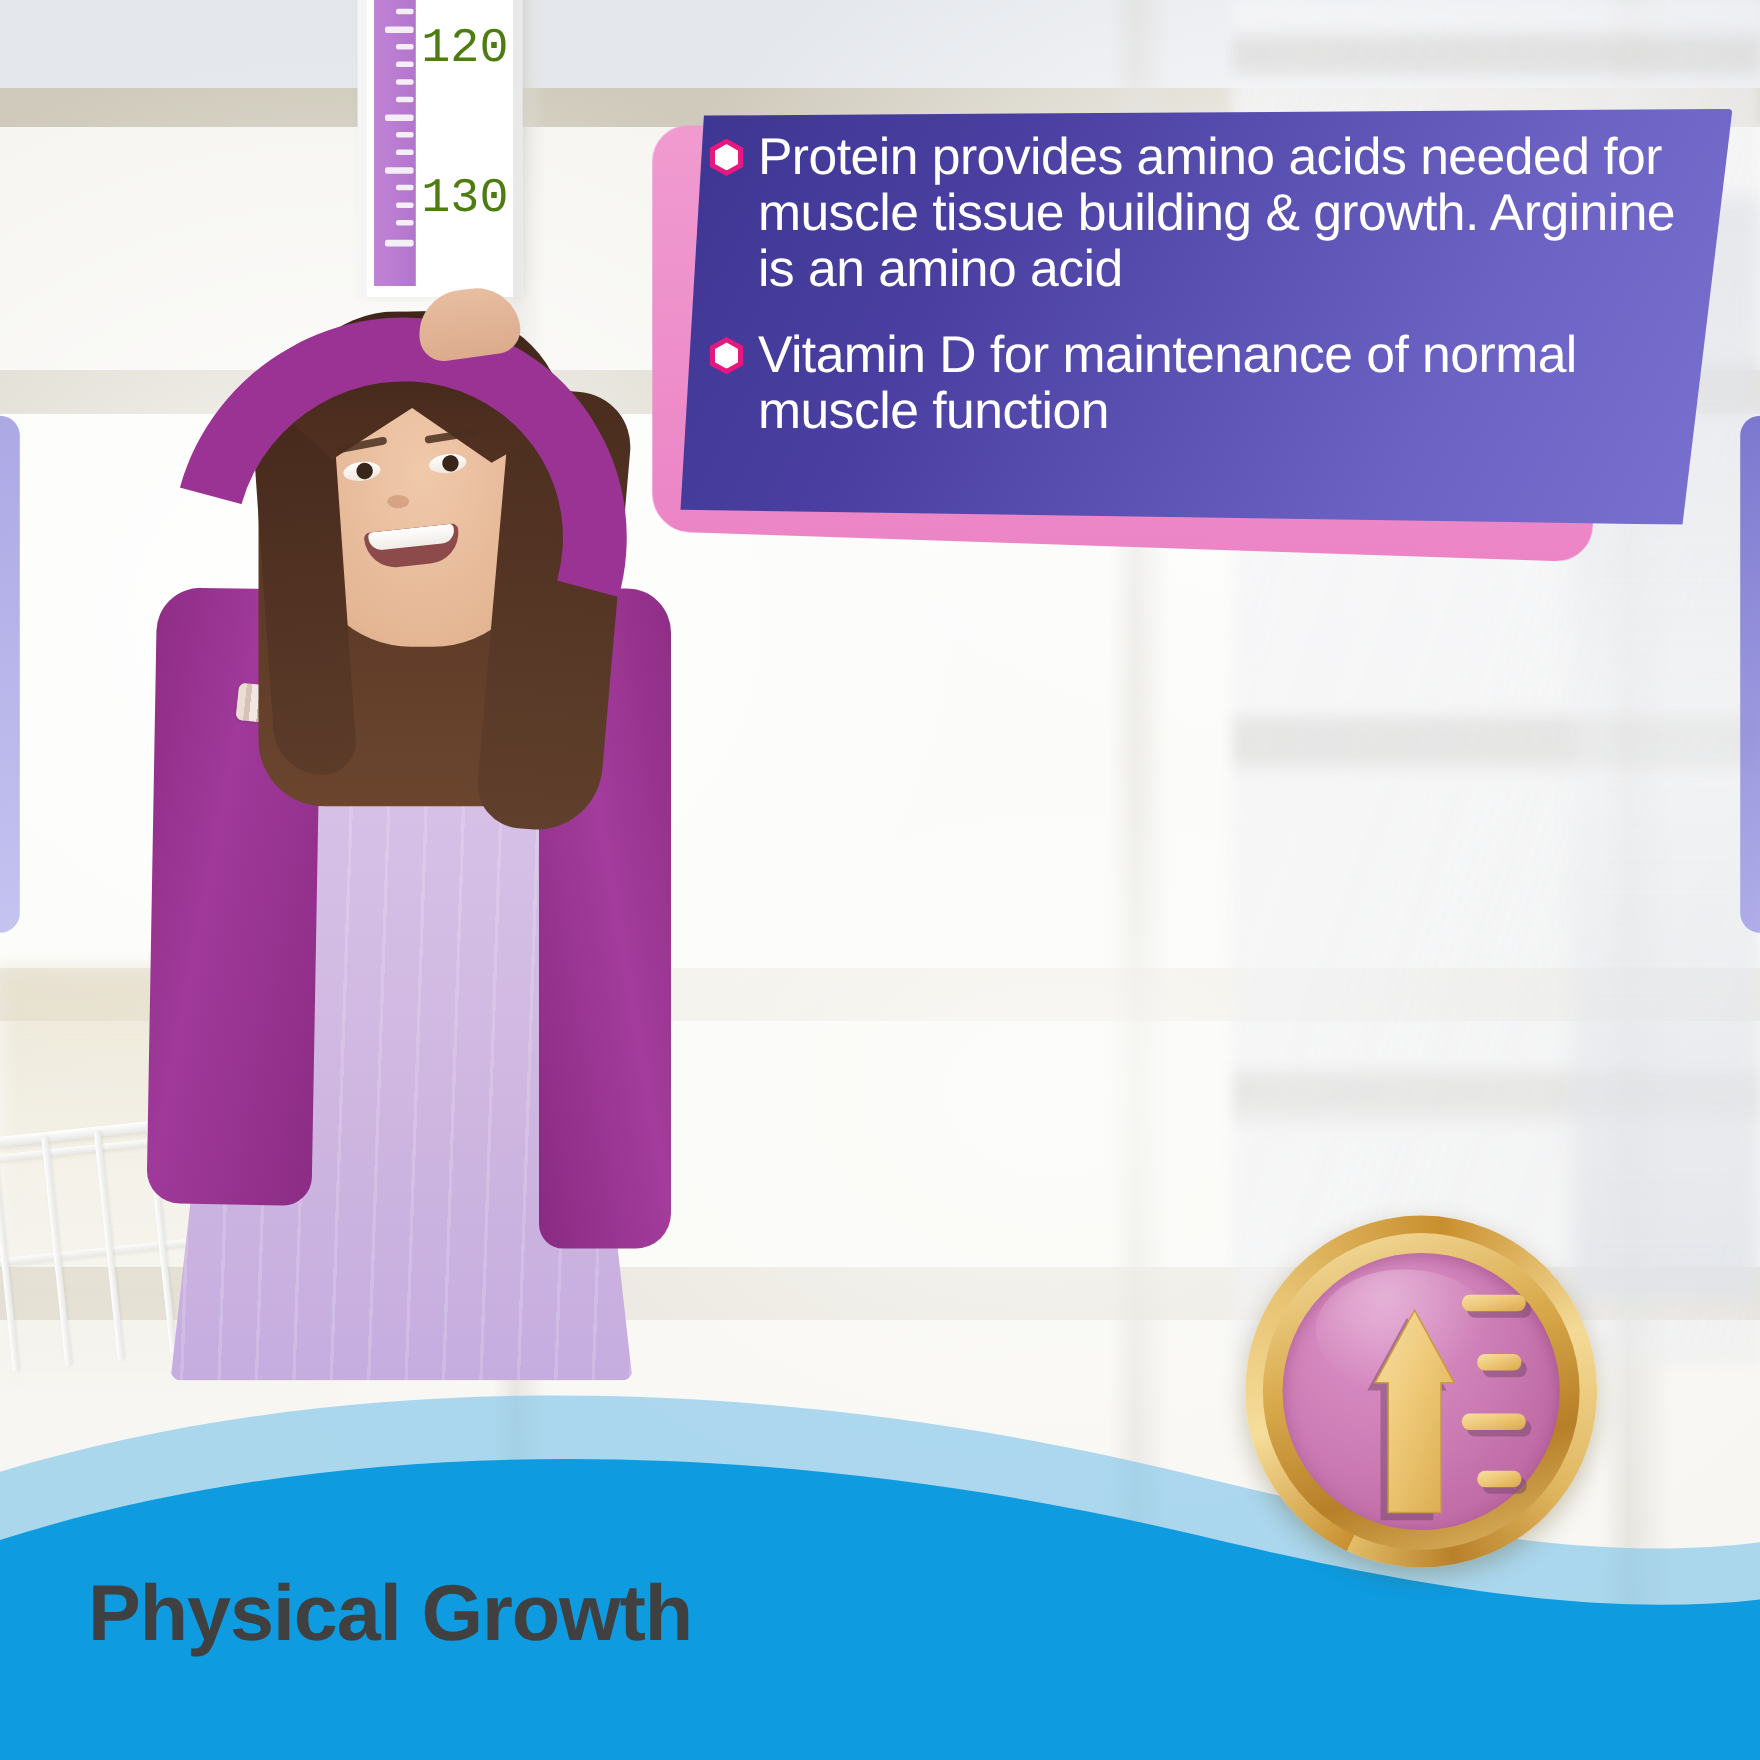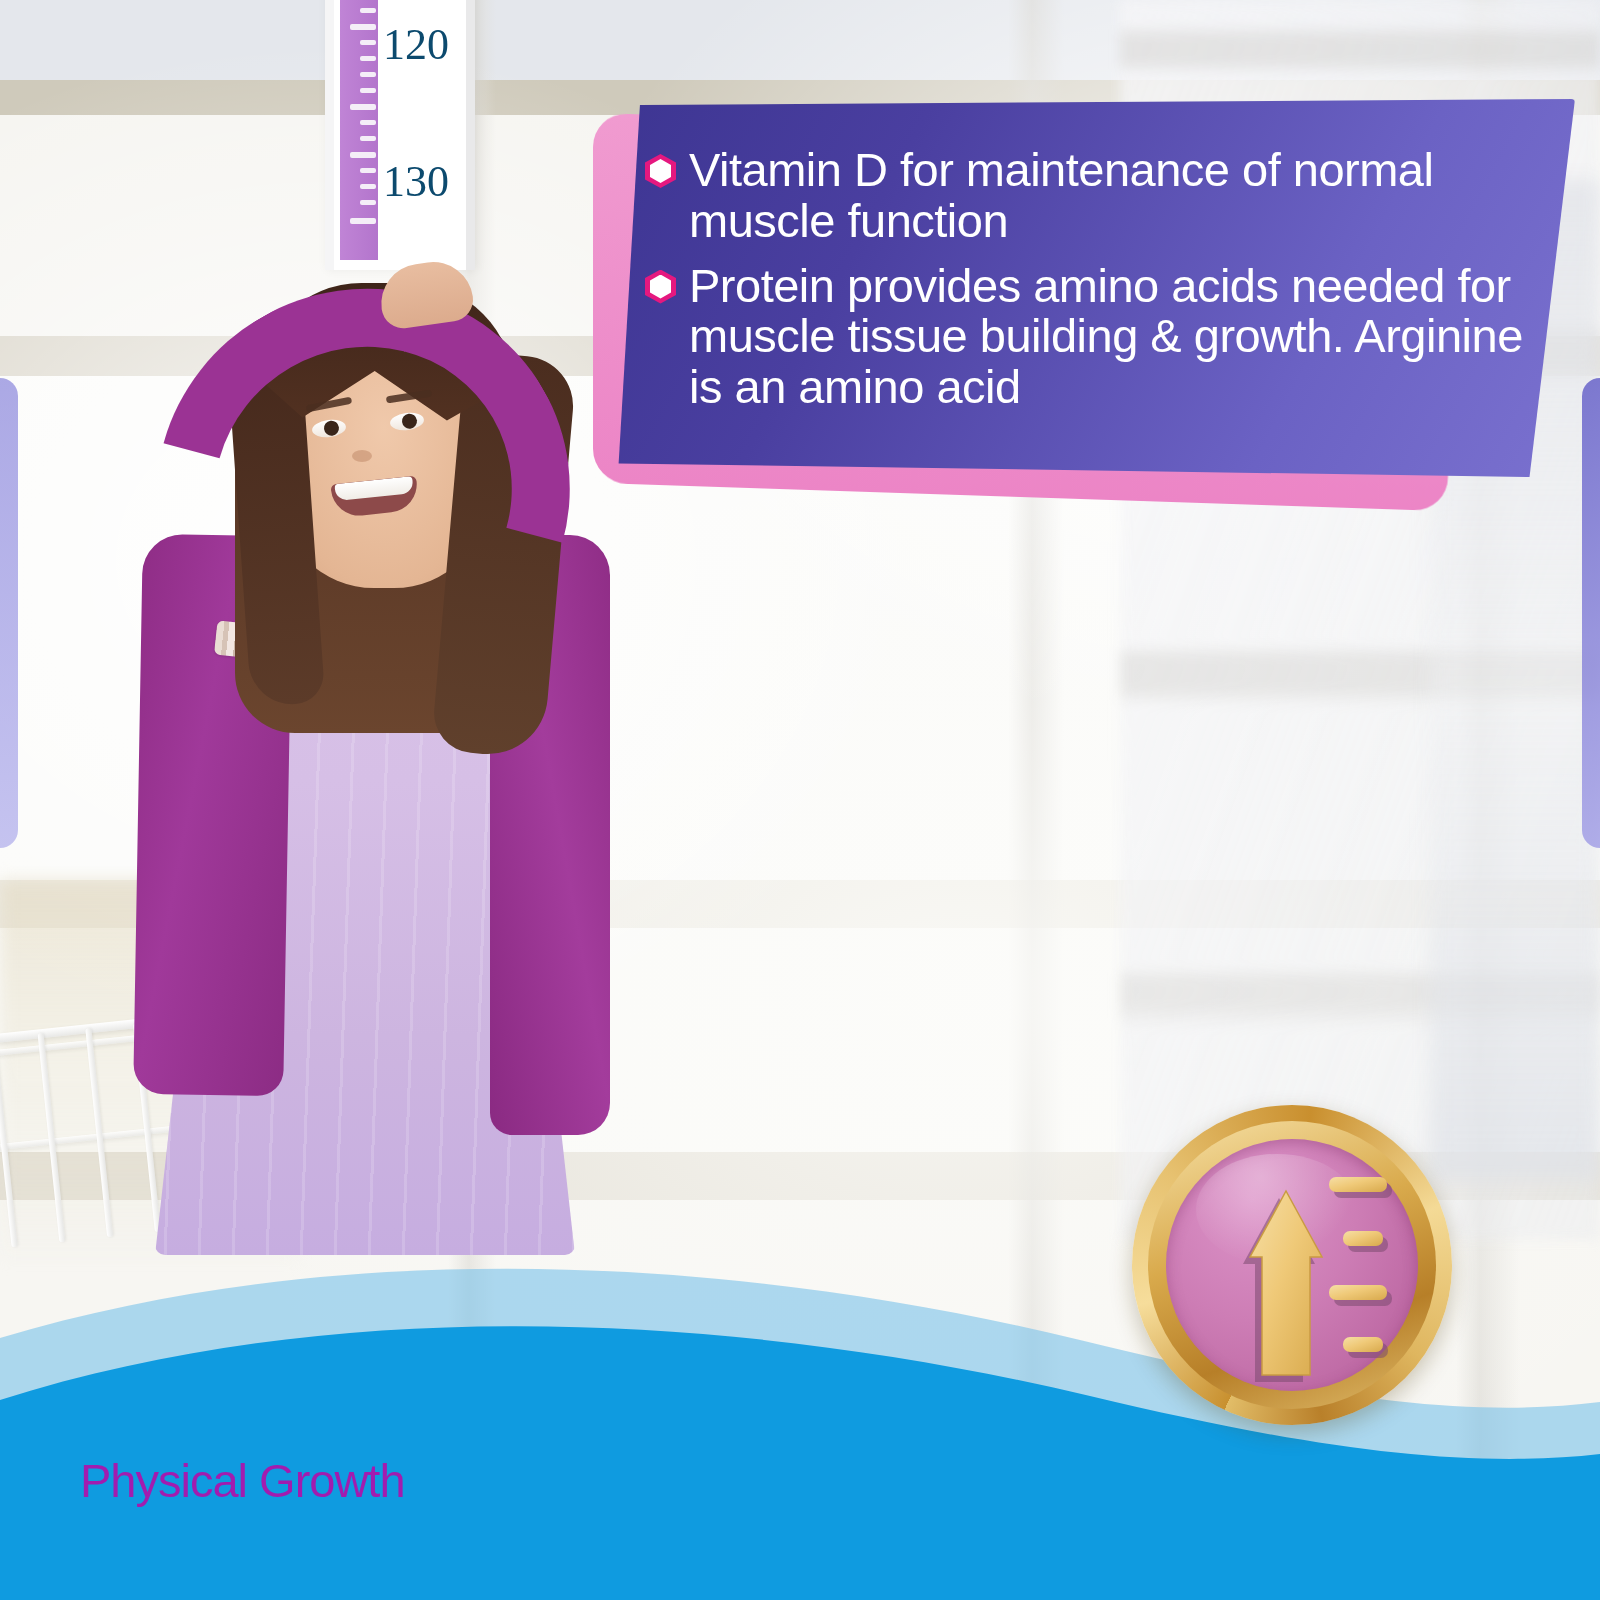--- a/index.html
+++ b/index.html
@@ -94,22 +94,22 @@
     background: linear-gradient(90deg,#c084d6,#b375cc);
   }
   .ruler-strip .tick{
     position:absolute; right:2px; height:5px; border-radius:2px;
     background:#f4eef7;
   }
   .ruler-strip .tick.sm{ width:16px; }
   .ruler-strip .tick.lg{ width:26px; height:6px; }
   .ruler-num{
     position:absolute; left:383px;
-    font-family:Liberation Serif, serif;
-    font-size:44px; font-weight:400; color:#0c4a6e;
+    font-family:Liberation Mono, monospace;
+    font-size:44px; font-weight:400; color:#4d7c0f;
     letter-spacing:0px;
   }
   .ruler-num.n120{ top:19px; }
   .ruler-num.n110{ top:156px; }
 
   
   .girl{ position:absolute; left:60px; top:235px; width:620px; height:1020px; }
   .g-dress{
     position:absolute; left:95px; top:290px; width:420px; height:730px;
     background: linear-gradient(180deg,#d9c3e8 0%, #d6bfe6 35%, #cdb5e0 70%, #c6ade0 100%);
@@ -253,21 +253,21 @@
     font-family:"Liberation Sans", sans-serif; font-weight:400;
     letter-spacing:-0.5px;
   }
 
   
   .wave-holder{ position:absolute; left:0; bottom:0; width:1600px; height:430px; }
   .wave-holder svg{ display:block; width:100%; height:100%; }
 
   .title-bar-text{
     position:absolute; left:80px; bottom:92px;
-    color:#a21caf; font-size:47px; font-weight:normal;
+    color:#404040; font-size:72px; font-weight:bold;
     font-family:"Liberation Sans", sans-serif; letter-spacing:-1px;
   }
 
   
   .badge{
     position:absolute; left:1132px; top:1105px; width:320px; height:320px;
   }
   .badge .ring{
     position:absolute; inset:0; border-radius:50%;
     background: conic-gradient(from 205deg, #c8902f, #f6dd9b 14%, #e7c271 28%, #c98f2e 45%, #f4da96 62%, #dfb65f 78%, #b9802a 90%, #e2bd68 100%);
@@ -357,32 +357,32 @@
   </div>
 
   <div class="side-tab left"></div>
   <div class="side-tab right"></div>
 
   <div class="callout-wrap">
     <div class="callout-shadow"></div>
     <div class="callout"></div>
     <div class="callout-inner">
 
+      <div class="bullet-row">
+        <div class="hexbullet-outer">
+            <span></span>
+          </div>
+        <div class="bullet-text">Protein provides amino acids needed for muscle tissue building &amp; growth. Arginine is an amino acid</div>
+      </div>
+
       <div class="bullet-row" style="margin-top:28px">
         <div class="hexbullet-outer">
             <span></span>
           </div>
         <div class="bullet-text">Vitamin D for maintenance of normal muscle function</div>
-      </div>
-
-      <div class="bullet-row">
-        <div class="hexbullet-outer">
-            <span></span>
-          </div>
-        <div class="bullet-text">Protein provides amino acids needed for muscle tissue building &amp; growth. Arginine is an amino acid</div>
       </div>
 
     </div>
   </div>
 
   <div class="wave-holder">
     <svg viewBox="0 0 1600 430" preserveAspectRatio="none">
       <path d="M0,168 C360,60 760,92 1080,170 C1300,224 1460,250 1600,232 L1600,430 L0,430 Z" fill="#7dc4ea" opacity="0.62"></path>
       <path d="M0,230 C360,116 770,150 1090,226 C1300,276 1460,300 1600,284 L1600,430 L0,430 Z" fill="#0f9be0"></path>
     </svg>

